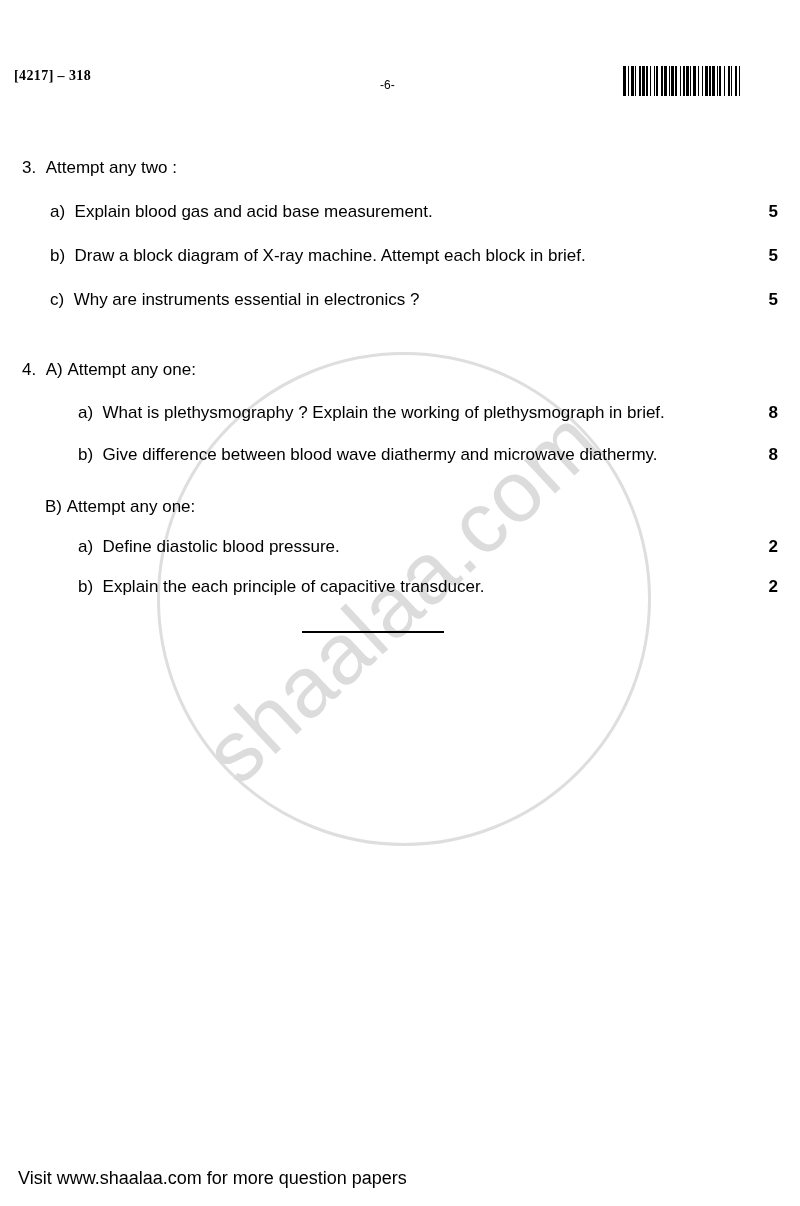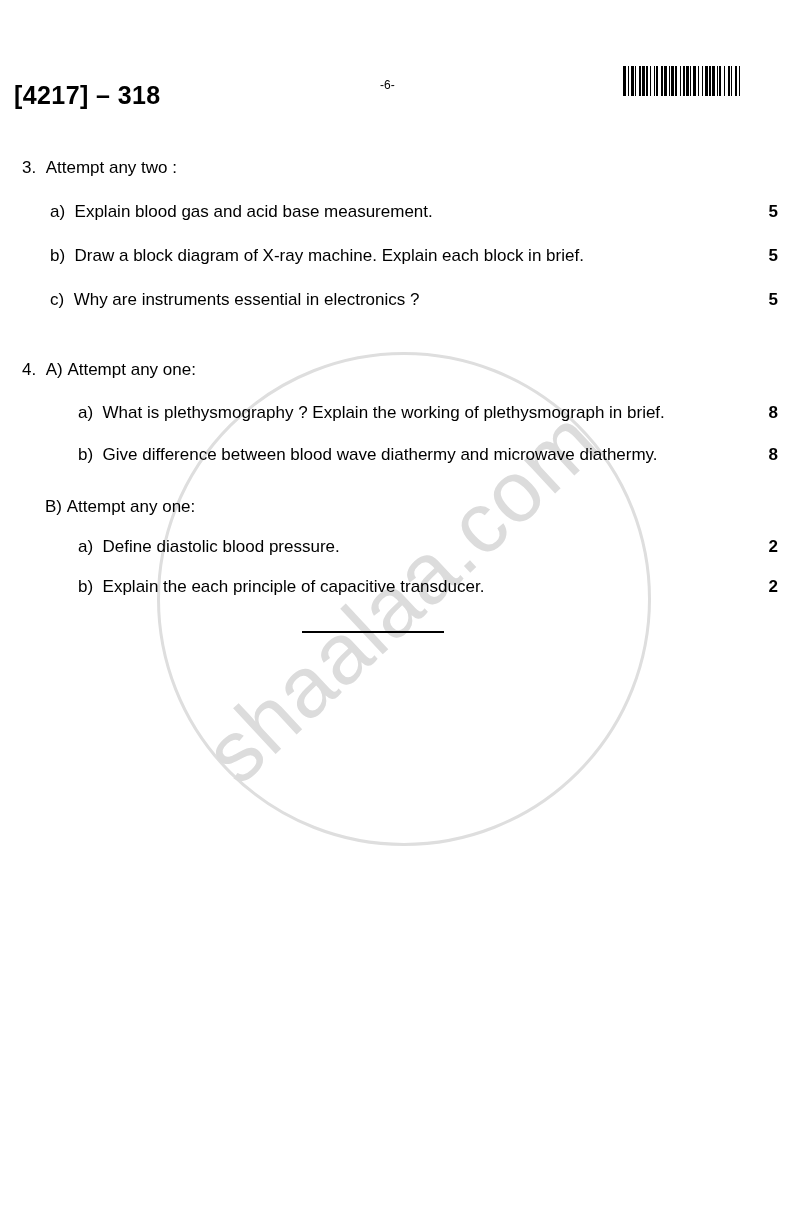--- a/index.html
+++ b/index.html
@@ -59,25 +59,26 @@
     position: absolute;
     left: 0;
     top: 62px;
     width: 800px;
     height: 40px;
     z-index: 2;
   }
   .paper-code {
     position: absolute;
     left: 14px;
-    top: 19px;
-    font-size: 25px;
+    top: 6px;
+    font-size: 14px;
     font-weight: bold;
     letter-spacing: 0.4px;
     white-space: nowrap;
+    font-family: Liberation Serif, serif;
   }
   .page-marker {
     position: absolute;
     left: 380px;
     top: 16px;
     font-size: 12px;
     white-space: nowrap;
   }
   .barcode {
     position: absolute;
@@ -234,21 +235,21 @@
       <div class="q-head" style="left:22px; top:158px;">
         <span class="q-num">3.</span><span>&nbsp;&nbsp;</span><span>Attempt </span><span class="bold">any two</span><span> :</span>
       </div>
 
       <div class="q-item" style="left:50px; top:202px;">
         <span class="lbl">a)</span><span>&nbsp;&nbsp;</span><span>Explain blood gas and acid base measurement.</span>
       </div>
       <div class="marks" style="top:202px;">5</div>
 
       <div class="q-item" style="left:50px; top:246px;">
-        <span class="lbl">b)</span><span>&nbsp;&nbsp;</span><span>Draw a block diagram of X-ray machine. Explain each block in brief.</span>
+        <span class="lbl">b)</span><span>&nbsp;&nbsp;</span><span>Draw a block diagram of X-ray machine. Attempt each block in brief.</span>
       </div>
       <div class="marks" style="top:246px;">5</div>
 
       <div class="q-item" style="left:50px; top:290px;">
         <span class="lbl">c)</span><span>&nbsp;&nbsp;</span><span>Why are instruments essential in electronics ?</span>
       </div>
       <div class="marks" style="top:290px;">5</div>
     </div>
 
     <div class="q-block">
@@ -279,14 +280,15 @@
       <div class="q-item" style="left:78px; top:577px;">
         <span class="lbl">b)</span><span>&nbsp;&nbsp;</span><span>Explain the each principle of capacitive transducer.</span>
       </div>
       <div class="marks" style="top:577px;">2</div>
     </div>
 
   </div>
 
   <div class="divider"></div>
 
+  <div class="footer">Visit www.shaalaa.com for more question papers</div>
 
 </div>
 
 </body></html>

